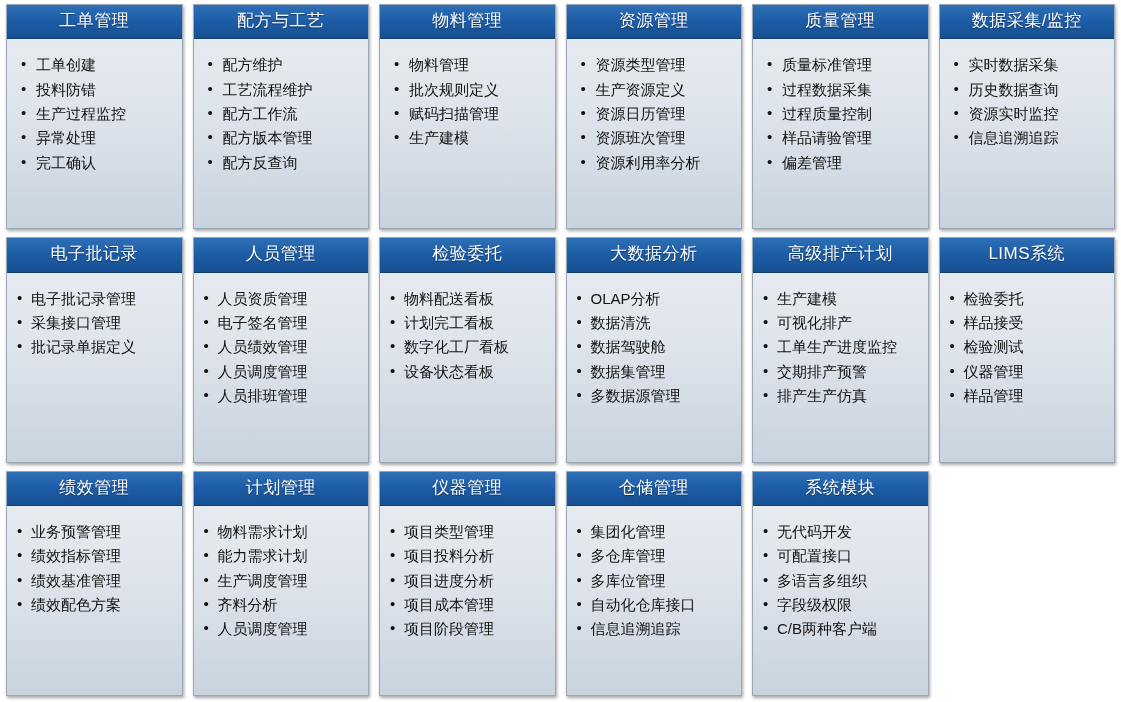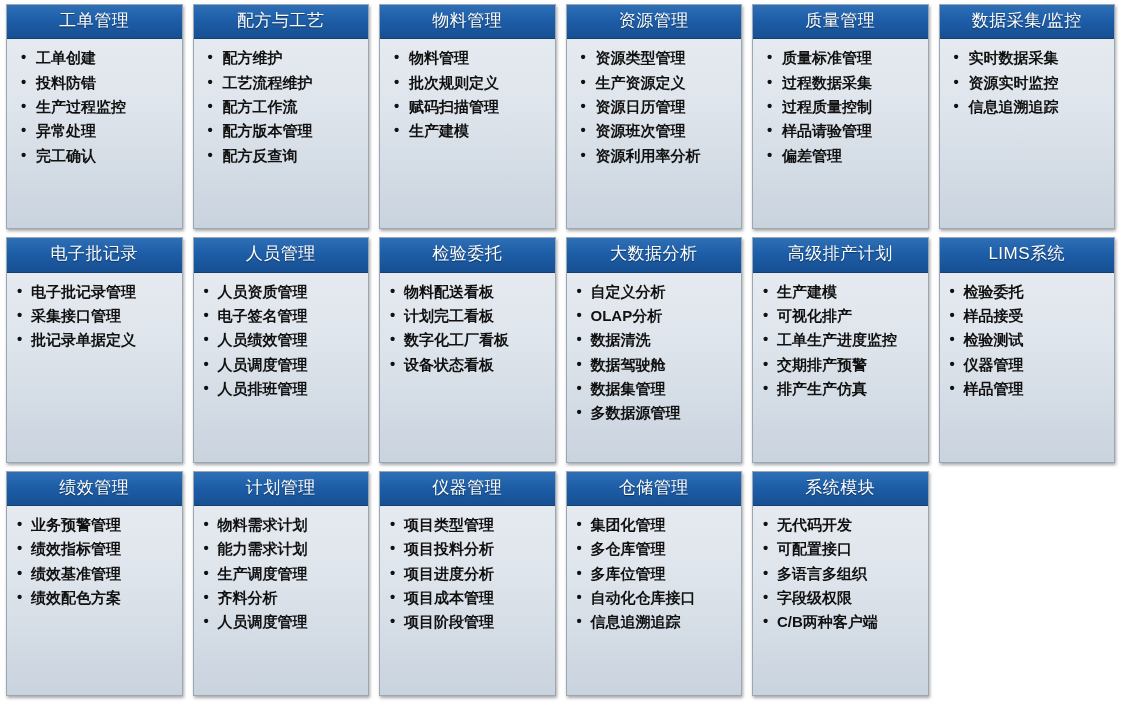--- a/index.html
+++ b/index.html
@@ -41,23 +41,22 @@
     color: #ffffff;
     text-align: center;
     font-size: 17px;
     line-height: 1.2;
     padding: 6px 2px 7px 2px;
     letter-spacing: 0.5px;
     text-shadow: 0 1px 1px rgba(0,0,0,0.45);
   }
   .card-body {
     flex: 1 1 auto;
-    padding: 8px 6px 6px 10px;
+    padding: 15px 6px 6px 10px;
     box-sizing: border-box;
-    font-weight: bold;
   }
   ul.items {
     list-style: none;
     margin: 0;
     padding: 0;
   }
   ul.items li {
     position: relative;
     color: #111111;
     font-size: 15px;
@@ -145,20 +144,21 @@
           <li>样品请验管理</li>
           <li>偏差管理</li>
         </ul>
       </div>
     </div>
     <div class="card row1">
       <div class="card-header">数据采集/监控</div>
       <div class="card-body">
         <ul class="items">
           <li>实时数据采集</li>
+          <li>历史数据查询</li>
           <li>资源实时监控</li>
           <li>信息追溯追踪</li>
         </ul>
       </div>
     </div>
     <div class="card row2">
       <div class="card-header">电子批记录</div>
       <div class="card-body">
         <ul class="items">
           <li>电子批记录管理</li>
@@ -187,21 +187,20 @@
           <li>计划完工看板</li>
           <li>数字化工厂看板</li>
           <li>设备状态看板</li>
         </ul>
       </div>
     </div>
     <div class="card row2">
       <div class="card-header">大数据分析</div>
       <div class="card-body">
         <ul class="items">
-          <li>自定义分析</li>
           <li>OLAP分析</li>
           <li>数据清洗</li>
           <li>数据驾驶舱</li>
           <li>数据集管理</li>
           <li>多数据源管理</li>
         </ul>
       </div>
     </div>
     <div class="card row2">
       <div class="card-header">高级排产计划</div>

